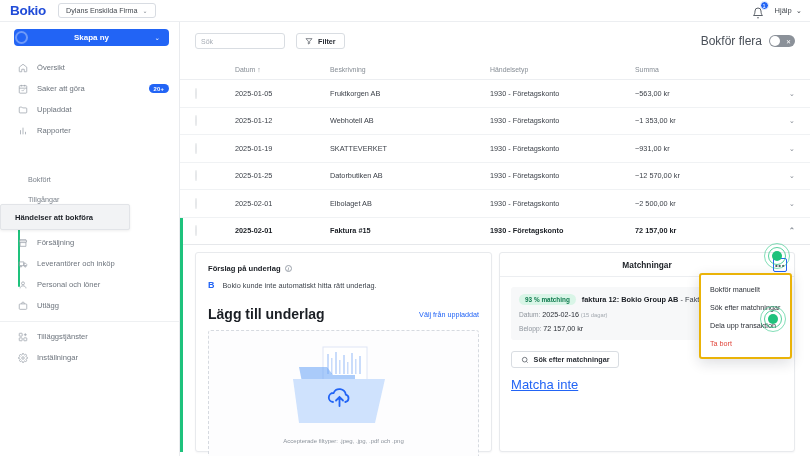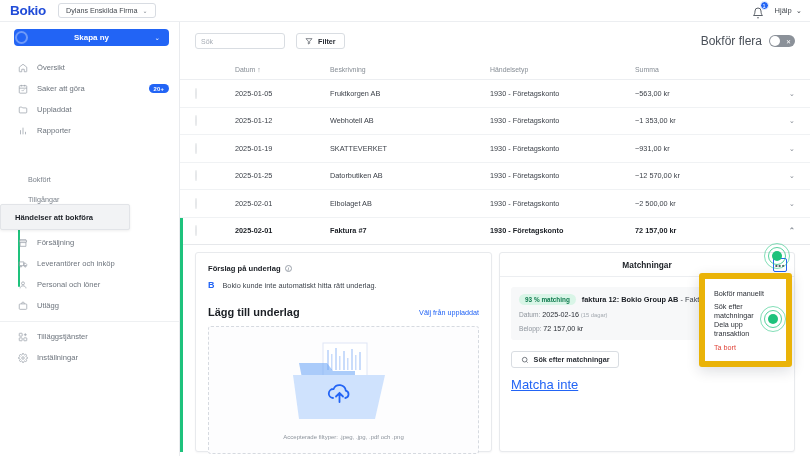--- a/index.html
+++ b/index.html
@@ -178,21 +178,21 @@
   .info-i {
     width: 7.5px; height: 7.5px; border: 1px solid #9aa1aa; border-radius: 50%;
     display: inline-flex; align-items: center; justify-content: center;
     font-size: 5.5px; color: #9aa1aa; font-weight: 700; font-style: italic;
   }
   .sugg-row { display: flex; align-items: center; gap: 8px; margin-top: 7px; }
   .b-logo { font-size: 9px; font-weight: 700; color: #2264f5; }
   .sugg-txt { font-size: 7.3px; color: #3f454d; }
 
   .add-head { display: flex; align-items: center; margin-top: 16px; }
-  .add-title { font-size: 11px; font-weight: 700; color: #1b1f25; }
+  .add-title { font-size: 14px; font-weight: 700; color: #1b1f25; }
   .link { margin-left: auto; font-size: 7.2px; color: #2264f5; }
 
   .dropzone {
     margin-top: 8px; height: 128px;
     border: 1px dashed #d6dae0; border-radius: 3px; background: #fdfdfe;
     display: flex; flex-direction: column; align-items: center; justify-content: flex-end;
     padding-bottom: 13px; position: relative;
   }
   .dz-art { position: absolute; top: 14px; left: 50%; transform: translateX(-50%); }
   .dz-main { font-size: 8px; color: #3f454d; }
@@ -226,21 +226,21 @@
   .search-match-btn {
     margin-top: 11px; height: 17px; width: 108px;
     border: 1px solid #d9dde2; border-radius: 3px; background: #fff;
     display: flex; align-items: center; justify-content: center; gap: 5px;
     font-size: 7.2px; font-weight: 700; color: #2b2f36;
   }
   .no-match { margin-top: 9px; font-size: 13px; color: #2264f5; text-decoration: underline; }
 
   .menu {
     position: absolute; right: 2px; top: 20px; width: 93px;
-    background: #fff; border: 6px solid #eab308; border-radius: 3px;
+    background: #fff; border: 2px solid #eab308; border-radius: 3px;
     box-shadow: 0 4px 14px rgba(16,24,40,.14); padding: 5px 0; z-index: 20;
   }
   .menu-item { height: 18px; display: flex; align-items: center; padding: 0 9px; font-size: 7.2px; color: #2b2f36; }
   .menu-item.danger { color: #e0453a; }
 
   
   .halo { position: absolute; width: 26px; height: 26px; z-index: 40; pointer-events: none; }
   .halo .r1, .halo .r2, .halo .dot { position: absolute; border-radius: 50%; }
   .halo .r1 { inset: 0; border: 1px solid rgba(30,194,124,.55); }
   .halo .r2 { inset: 4px; border: 1px solid rgba(30,194,124,.75); }
@@ -460,21 +460,21 @@
       <div class="c-check"><span class="radio"></span></div>
       <div class="c-date">2025-02-01</div>
       <div class="c-desc">Elbolaget AB</div>
       <div class="c-type">1930 - Företagskonto</div>
       <div class="c-sum">−2 500,00 kr</div>
       <div class="c-exp chev-cell">⌄</div>
     </div>
     <div class="trow expanded">
       <div class="c-check"><span class="radio"></span></div>
       <div class="c-date">2025-02-01</div>
-      <div class="c-desc">Faktura #7</div>
+      <div class="c-desc">Faktura #15</div>
       <div class="c-type">1930 - Företagskonto</div>
       <div class="c-sum">72 157,00 kr</div>
       <div class="c-exp chev-cell">⌃</div>
     </div>
 
     <div class="detail">
 
       <div class="card card-left">
         <div class="sec-title">
           <span>Förslag på underlag</span>

